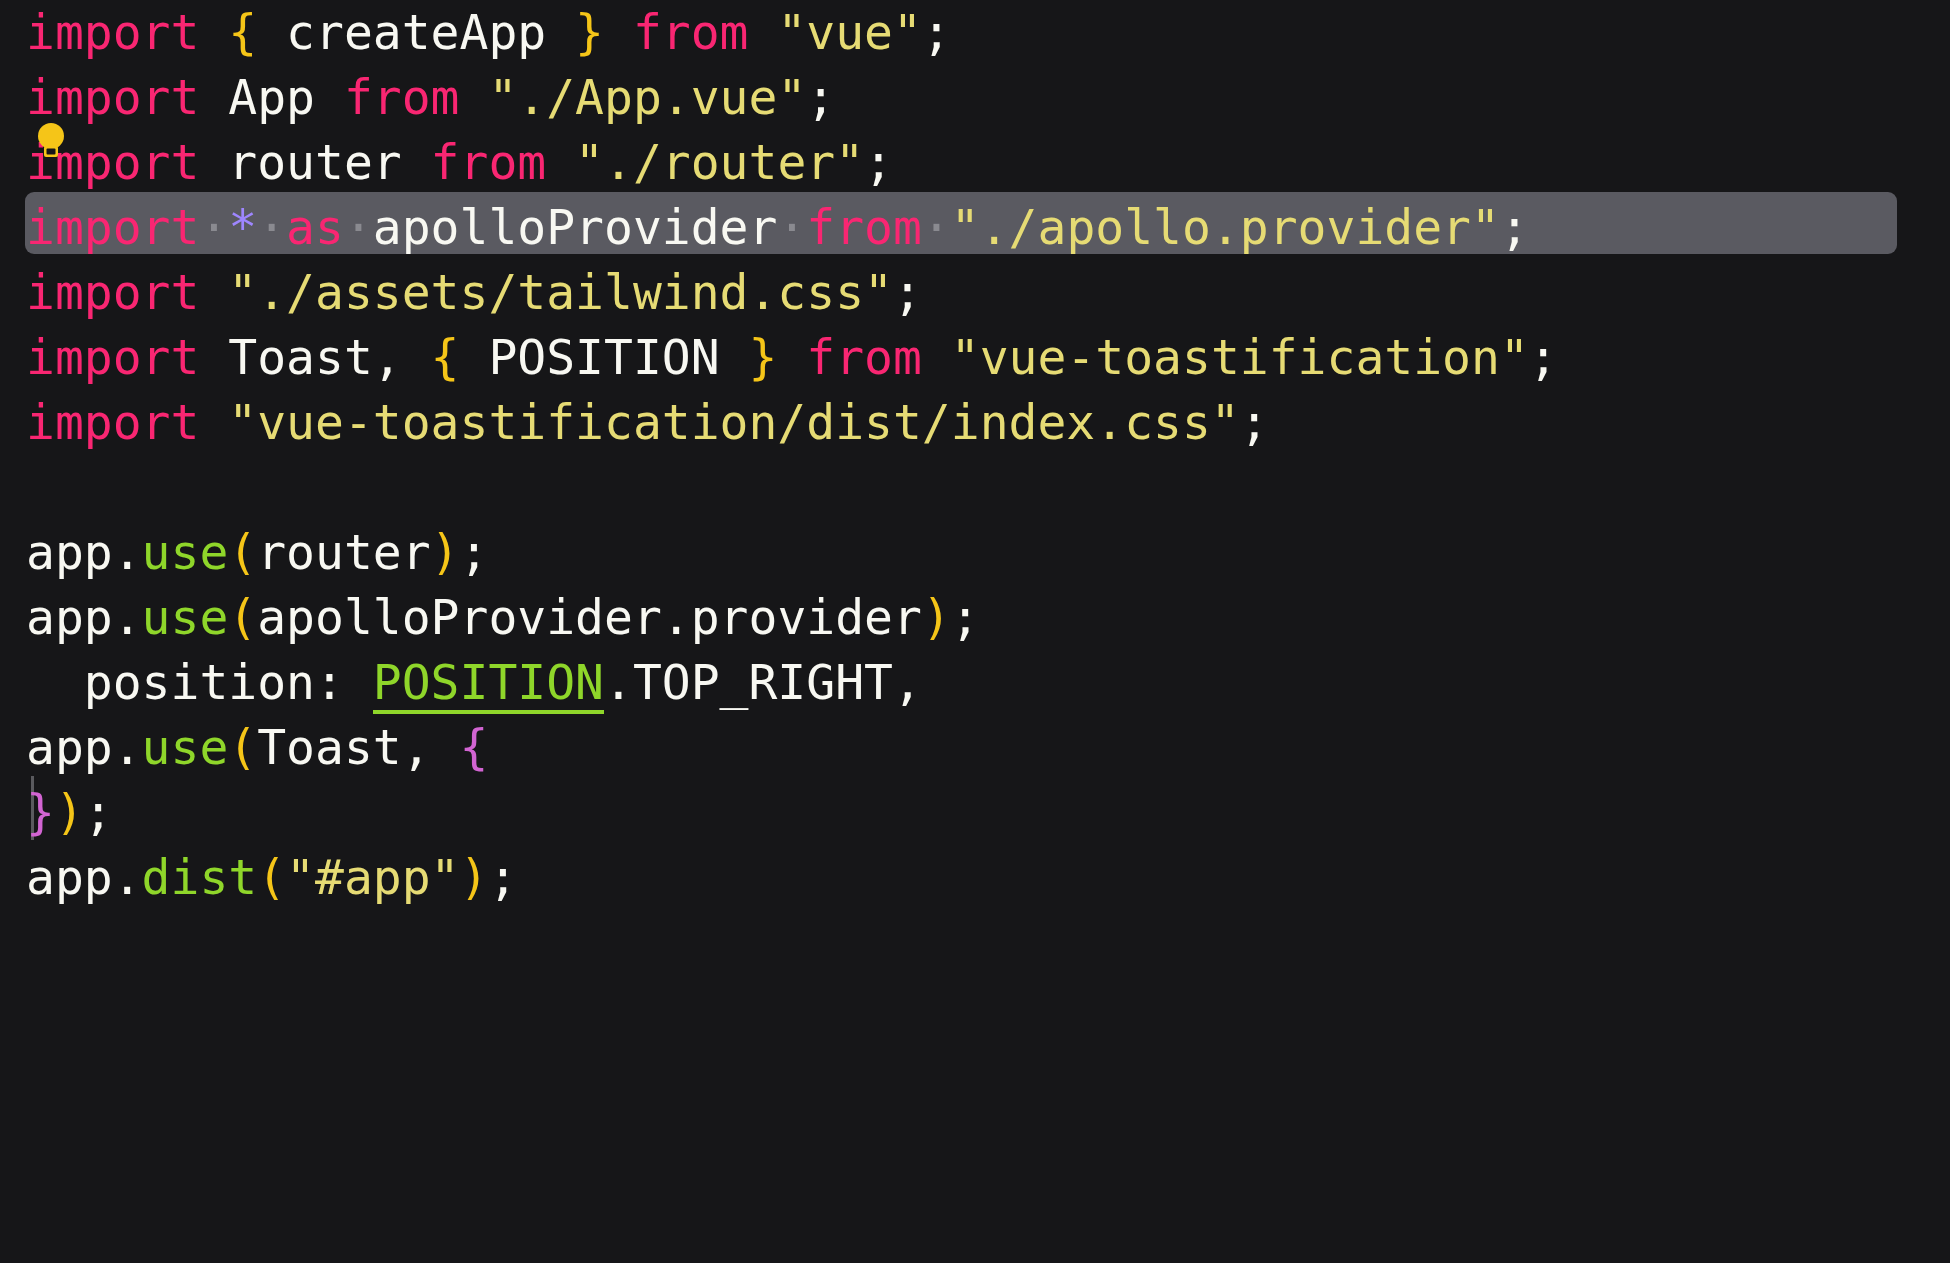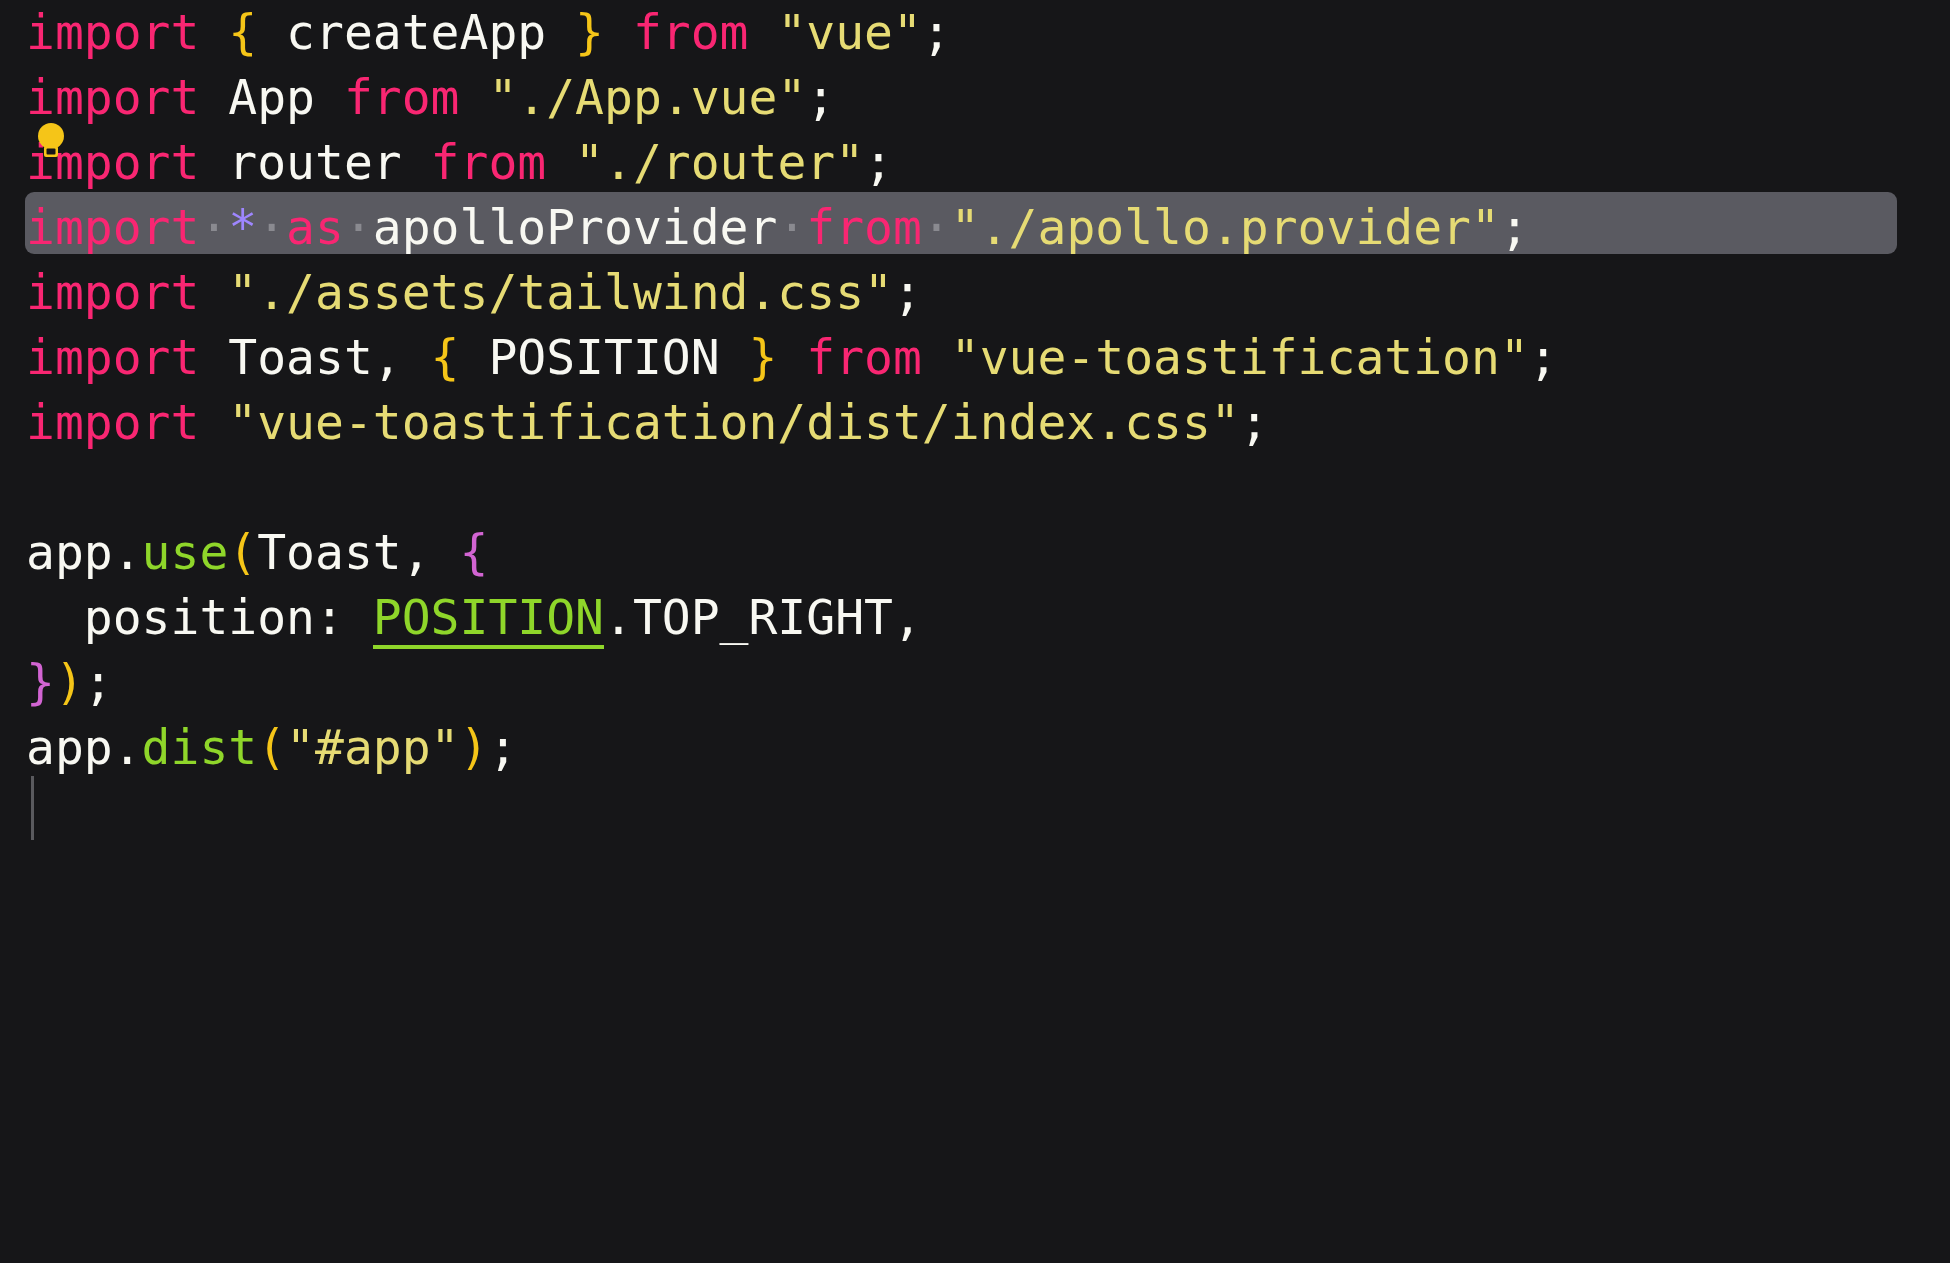--- a/index.html
+++ b/index.html
@@ -115,22 +115,24 @@
 
     <div id="lines" class="line-layer">
         <div class="line"><span class="kw">import</span><span class="punc"> </span><span class="brace">{</span><span class="punc"> </span><span class="ident">createApp</span><span class="punc"> </span><span class="brace">}</span><span class="punc"> </span><span class="kw">from</span><span class="punc"> </span><span class="str">"vue"</span><span class="punc">;</span></div>
         <div class="line"><span class="kw">import</span><span class="punc"> </span><span class="ident">App</span><span class="punc"> </span><span class="kw">from</span><span class="punc"> </span><span class="str">"./App.vue"</span><span class="punc">;</span></div>
         <div class="line"><span class="kw">import</span><span class="punc"> </span><span class="ident">router</span><span class="punc"> </span><span class="kw">from</span><span class="punc"> </span><span class="str">"./router"</span><span class="punc">;</span></div>
         <div class="line selected"><span class="kw">import</span><span class="ws">·</span><span class="star">*</span><span class="ws">·</span><span class="kw">as</span><span class="ws">·</span><span class="ident">apolloProvider</span><span class="ws">·</span><span class="kw">from</span><span class="ws">·</span><span class="str">"./apollo.provider"</span><span class="punc">;</span></div>
         <div class="line"><span class="kw">import</span><span class="punc"> </span><span class="str">"./assets/tailwind.css"</span><span class="punc">;</span></div>
         <div class="line"><span class="kw">import</span><span class="punc"> </span><span class="ident">Toast</span><span class="punc">, </span><span class="brace">{</span><span class="punc"> </span><span class="ident">POSITION</span><span class="punc"> </span><span class="brace">}</span><span class="punc"> </span><span class="kw">from</span><span class="punc"> </span><span class="str">"vue-toastification"</span><span class="punc">;</span></div>
         <div class="line"><span class="kw">import</span><span class="punc"> </span><span class="str">"vue-toastification/dist/index.css"</span><span class="punc">;</span></div>
         <div class="line">&nbsp;</div>
+        <div class="line"><span class="ident">app</span><span class="punc">.</span><span class="fn">use</span><span class="paren">(</span><span class="ident">router</span><span class="paren">)</span><span class="punc">;</span></div>
+        <div class="line"><span class="ident">app</span><span class="punc">.</span><span class="fn">use</span><span class="paren">(</span><span class="ident">apolloProvider</span><span class="punc">.</span><span class="ident">provider</span><span class="paren">)</span><span class="punc">;</span></div>
+        <div class="line"><span class="punc">  </span><span class="ident">position</span><span class="punc">: </span><span class="link">POSITION</span><span class="punc">.</span><span class="ident">TOP_RIGHT</span><span class="punc">,</span></div>
         <div class="line"><span class="ident">app</span><span class="punc">.</span><span class="fn">use</span><span class="paren">(</span><span class="ident">Toast</span><span class="punc">, </span><span class="brace-m">{</span></div>
-        <div class="line"><span class="punc">  </span><span class="ident">position</span><span class="punc">: </span><span class="link">POSITION</span><span class="punc">.</span><span class="ident">TOP_RIGHT</span><span class="punc">,</span></div>
         <div class="line"><span class="brace-m">}</span><span class="paren">)</span><span class="punc">;</span></div>
         <div class="line"><span class="ident">app</span><span class="punc">.</span><span class="fn">dist</span><span class="paren">(</span><span class="str">"#app"</span><span class="paren">)</span><span class="punc">;</span></div>
       </div>
 
     <div class="lightbulb">
       <svg viewBox="0 0 30 38" width="30" height="38" aria-hidden="true">
         <circle cx="15" cy="14" r="13" fill="#f5c518"></circle>
         <rect x="8" y="24" width="14" height="11" rx="2" fill="#f5c518"></rect>
         <rect x="10.5" y="26.5" width="9" height="6" rx="1" fill="#161618"></rect>
       </svg>

